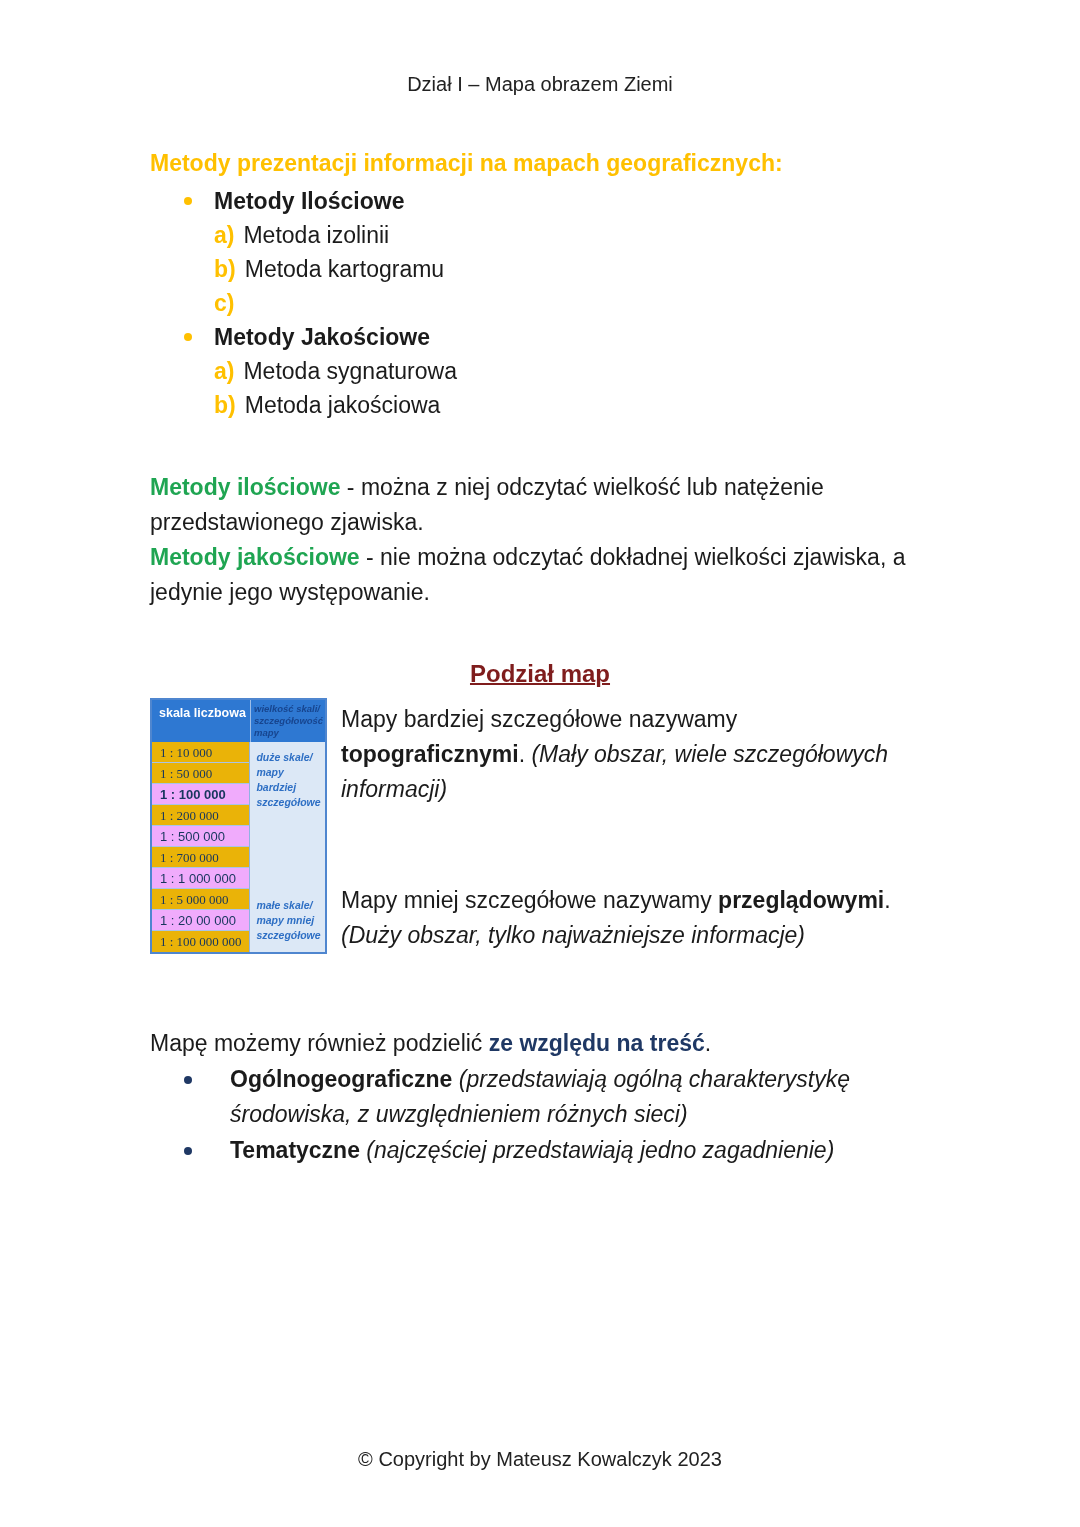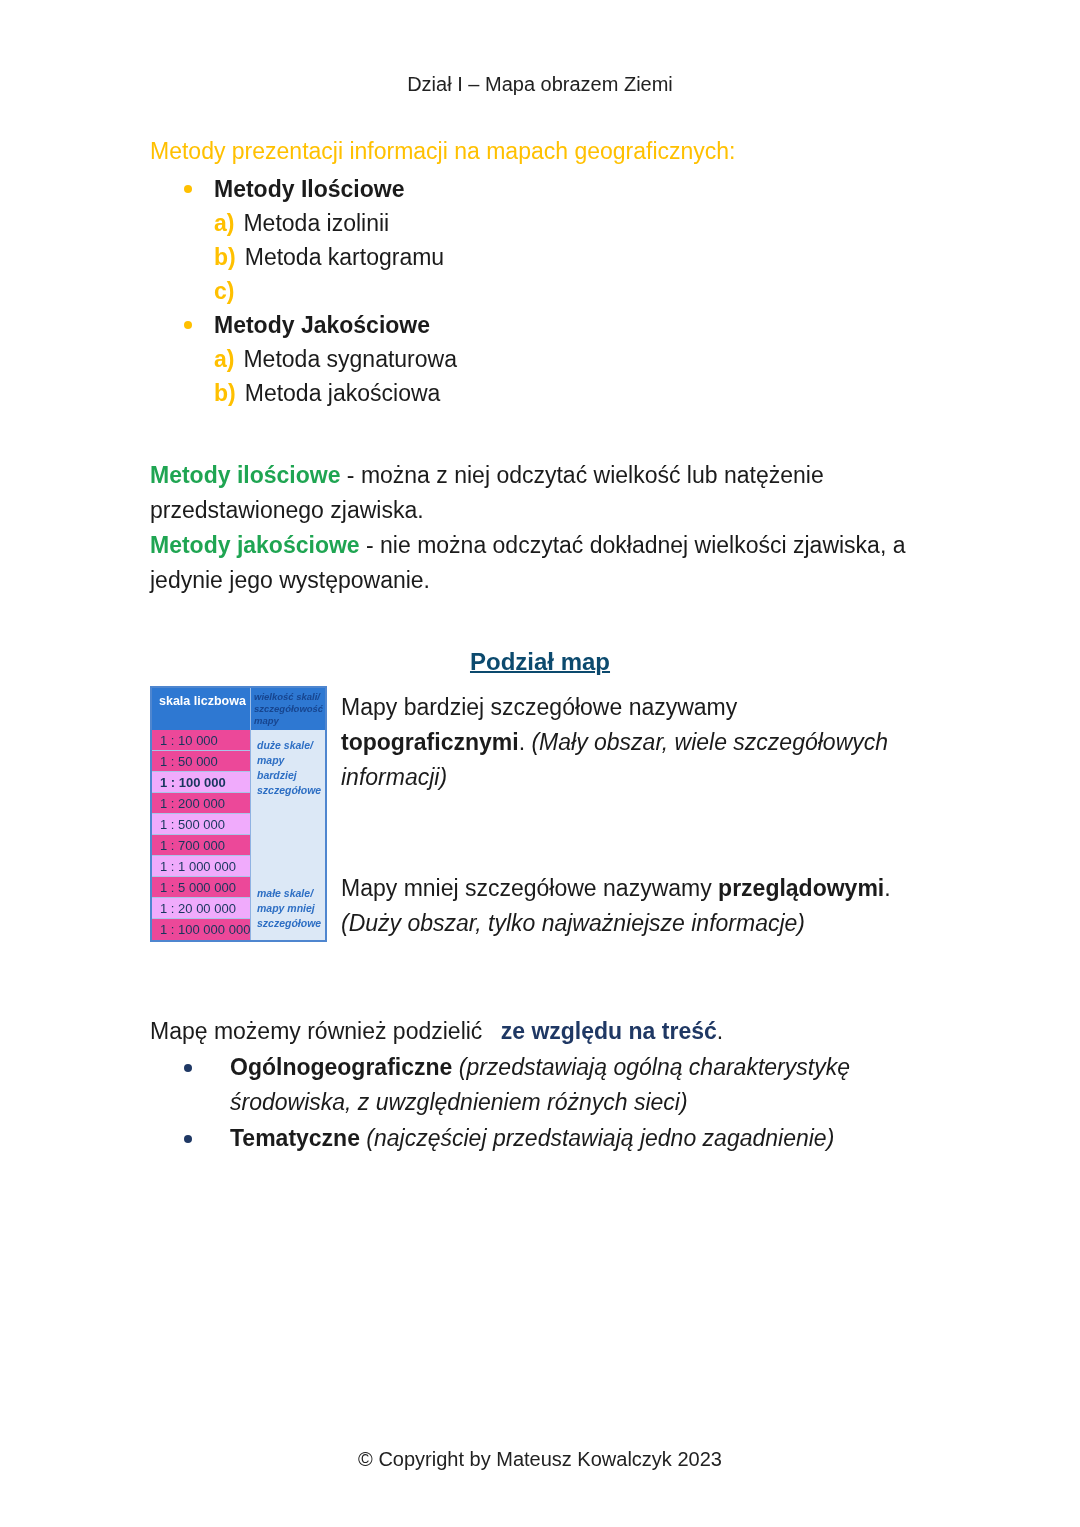--- a/index.html
+++ b/index.html
@@ -21,23 +21,23 @@
   
   .doc-header {
     padding-top: 73px;
     text-align: center;
     font-size: 20px;
     color: #222222;
   }
 
   
   .methods-heading {
-    margin-top: 42px;
-    font-size: 23px;
-    font-weight: normal;
+    margin-top: 54px;
+    font-size: 23px;
+    font-weight: bold;
     color: #FFC000;
   }
 
   
   .methods-list { margin-top: 7px; }
   .group-title {
     display: flex;
     align-items: center;
     padding-left: 34px;
     height: 34px;
@@ -74,21 +74,21 @@
     max-width: 840px;
   }
   .term-green { color: #1FA552; font-weight: bold; }
 
   
   .podzial-title {
     margin-top: 50px;
     text-align: center;
     font-size: 24px;
     font-weight: bold;
-    color: #0c4a6e;
+    color: #7f1d1d;
   }
   .podzial-title span { text-decoration: underline; text-decoration-thickness: 2px; }
 
   
   .division { display: flex; margin-top: 10px; }
 
   .scale-table {
     flex: 0 0 auto;
     width: 177px;
     border: 2px solid #4F86CF;
@@ -118,21 +118,21 @@
     height: 21px;
     line-height: 21px;
     padding-left: 8px;
     font-size: 13px;
     color: #17365D;
     border-bottom: 1px solid #A9C4E8;
     background: #f0abfc;
     white-space: nowrap;
   }
   .scale-row:last-child { border-bottom: none; }
-  .scale-row.shaded { background: #ec4899; }
+  .scale-row.shaded { background: #eab308; font-family: Liberation Serif, serif; }
   .scale-row.bold { font-weight: bold; }
   .scale-col-right {
     width: 75px;
     background: #DCE8F6;
     display: flex;
     flex-direction: column;
     justify-content: space-between;
     padding: 8px 4px 6px 6px;
   }
   .scale-note {
@@ -146,21 +146,21 @@
 
   .division-text { margin-left: 14px; padding-top: 4px; }
   .division-text .para { font-size: 23px; line-height: 35px; }
   .para-top { max-width: 562px; }
   .para-bottom { max-width: 640px; margin-top: 76px; }
   .b { font-weight: bold; }
   .i { font-style: italic; }
 
   
   .tresc-section { margin-top: 72px; font-size: 23px; line-height: 35px; }
-  .tresc-intro .navy-bold { color: #1F3864; font-weight: bold; margin-left: 12px; }
+  .tresc-intro .navy-bold { color: #1F3864; font-weight: bold; }
   .tresc-item {
     display: flex;
     align-items: flex-start;
     padding-left: 34px;
     margin-top: 1px;
     gap: 16px;
   }
   .navy-dot {
     width: 8px; height: 8px;
     border-radius: 50%;

